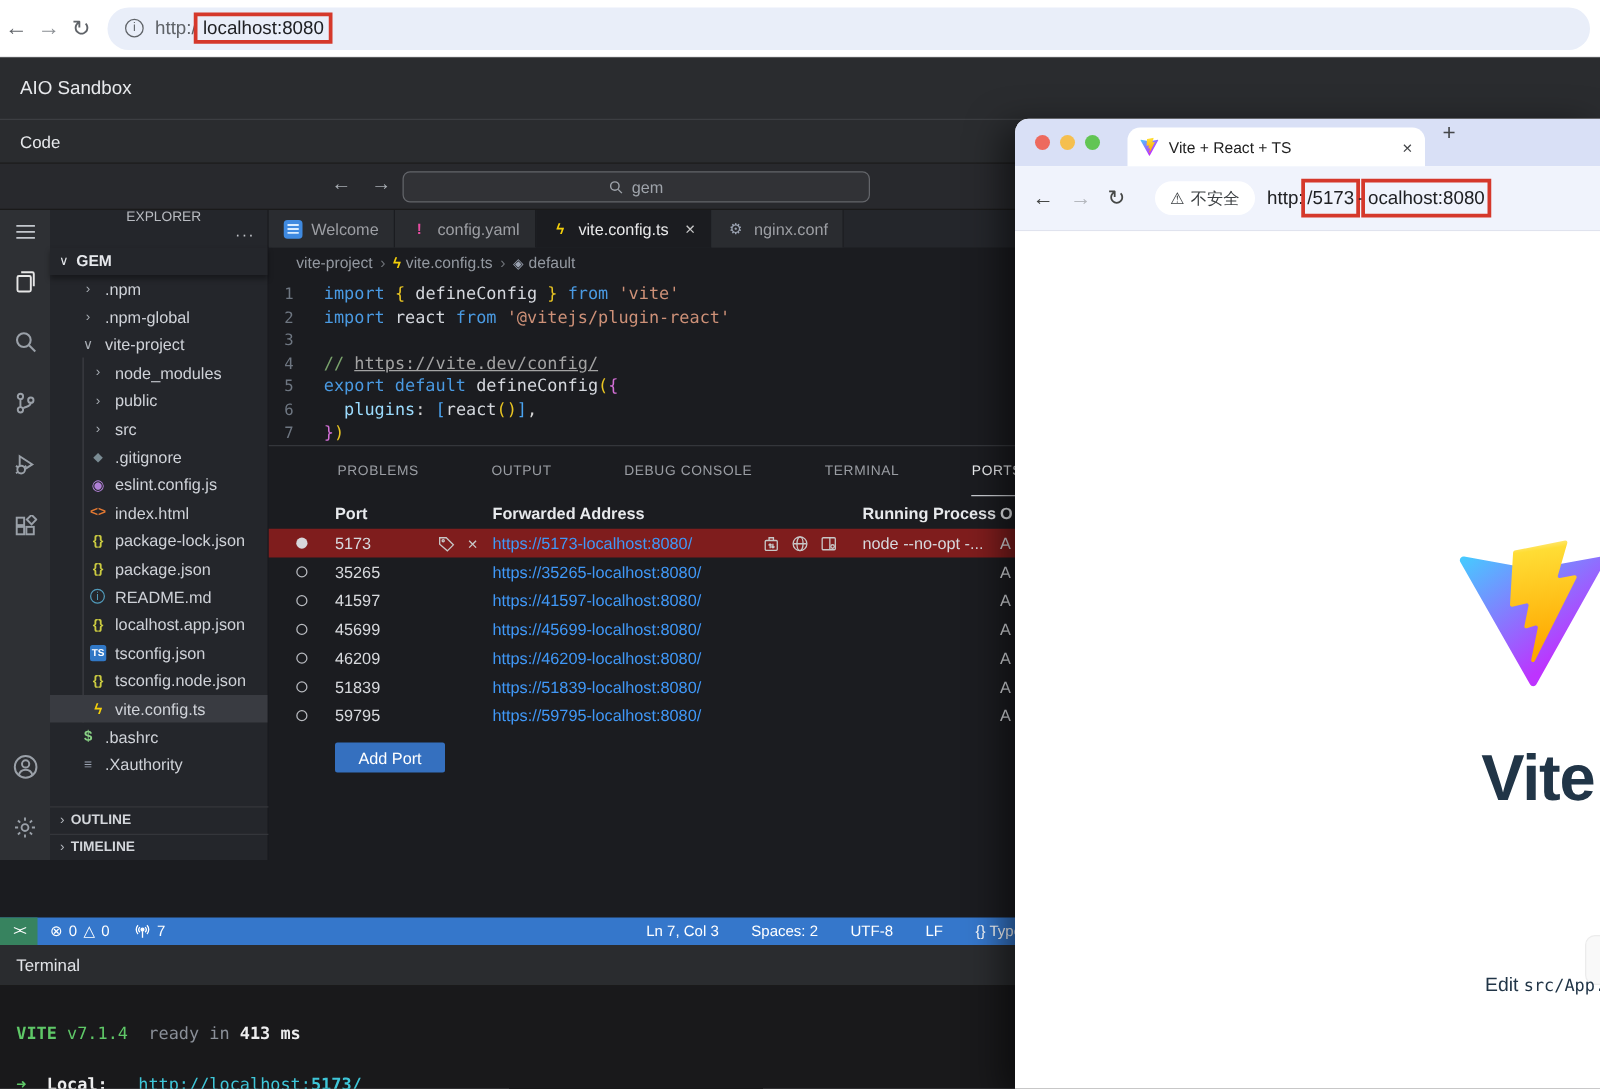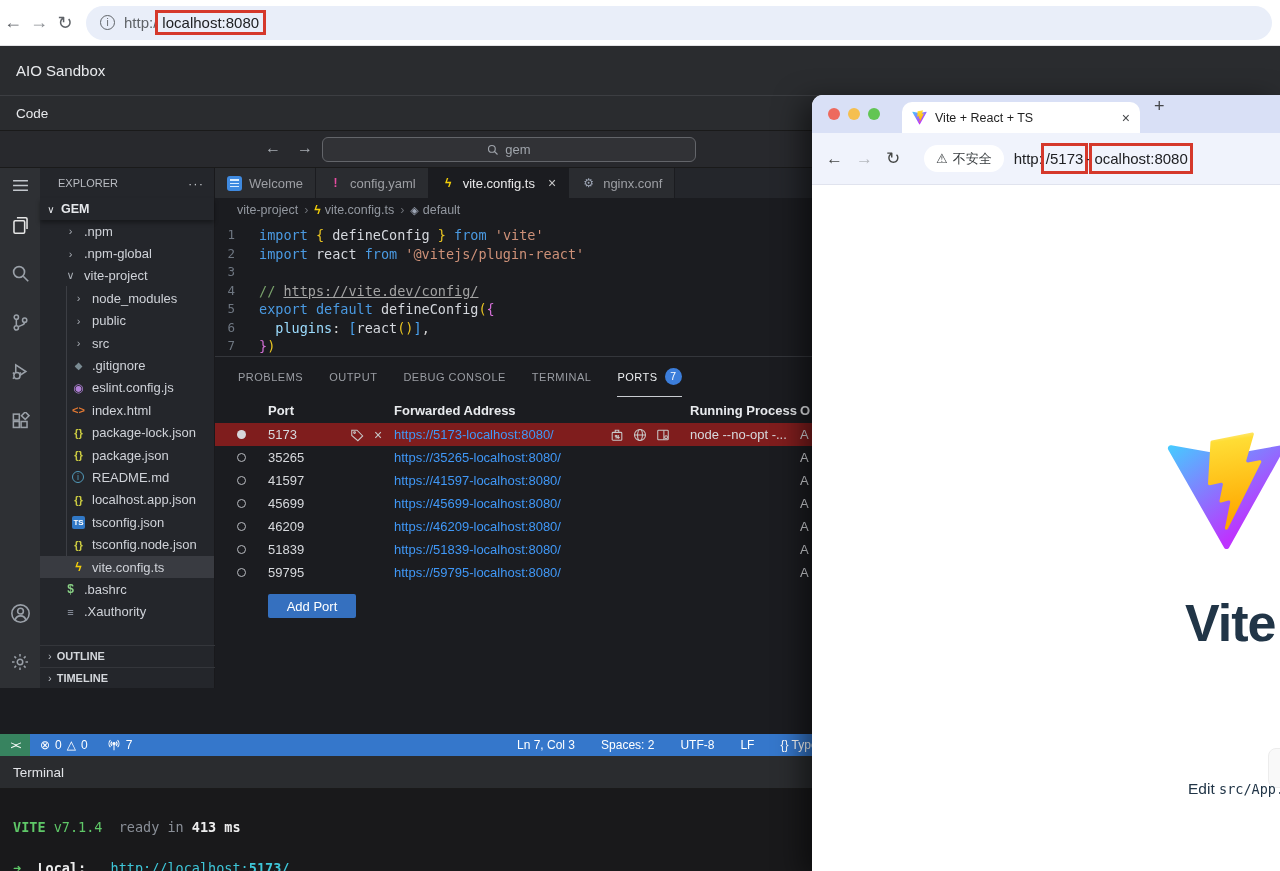--- a/index.html
+++ b/index.html
@@ -31,21 +31,21 @@
   .vsc-titlebar { position:relative; height:37px; background:#28292d; border-bottom:1px solid #1a1a1a; }
   .vsc-nav { position:absolute; left:265px; top:8px; color:#a8adb3; font-size:16px; display:flex; gap:16px; }
   .vsc-search { position:absolute; left:322px; top:6px; width:374px; height:25px; background:#313236;
                 border:1px solid #63656a; border-radius:6px; color:#9fa4ab; font-size:13px;
                 display:flex; align-items:center; justify-content:center; gap:6px; }
 
   .workbench { position:relative; height:520px; }
   .activitybar { position:absolute; left:0; top:0; width:40px; height:520px; background:#2e3034; }
   .act-ic { position:absolute; left:0; width:40px; height:34px; display:flex; align-items:center; justify-content:center; }
   .sidebar { position:absolute; left:40px; top:0; width:175px; height:520px; background:#24262b; border-right:1px solid #19191c; }
-  .sb-head { height:30px; display:flex; align-items:center; padding:0 10px 0 18px; color:#b9bcc2; font-size:11px; }
+  .sb-head { height:30px; display:flex; align-items:center; padding:0 10px 0 18px; color:#b9bcc2; font-size:11px;flex-direction:column; }
   .sb-head .dots { margin-left:auto; color:#c2c5ca; font-size:13px; letter-spacing:1px; }
   .sb-root { height:22px; display:flex; align-items:center; padding-left:4px; color:#e6e8ec;
              font-size:12.5px; font-weight:700; box-shadow:0 3px 4px rgba(0,0,0,.35); position:relative; z-index:2; }
   .sb-root .chv { width:14px; text-align:center; margin-right:3px; font-weight:400; font-size:10px; }
   .files { position:relative; z-index:1; }
   .file { height:22.4px; display:flex; align-items:center; color:#cfd2d8; font-size:13px; white-space:nowrap; }
   .file.ind1 { padding-left:22px; }
   .file.ind2 { padding-left:30px; }
   .file.selected { background:#393b41; }
   .fglyph { width:17px; flex:none; text-align:center; margin-right:5px; font-size:11px; color:#a8adb4; }
@@ -88,21 +88,21 @@
   .codeline { height:18.5px; line-height:18.5px; white-space:pre; display:flex; }
   .lnum { width:44px; text-align:right; color:#6e7681; flex:none; padding-right:24px; font-size:12.5px; }
   .tk-k { color:#4a9ae2; } .tk-v { color:#d5d8de; } .tk-s { color:#ce9178; }
   .tk-c { color:#7aa36c; } .tk-cu { color:#a3a3a3; text-decoration:underline; }
   .tk-b1 { color:#e8c422; } .tk-b2 { color:#d36fd6; } .tk-b3 { color:#4aa3f0; }
   .tk-p { color:#d4d4d4; } .tk-lb { color:#9cdcfe; }
 
   .panel { position:absolute; left:0; right:0; top:188px; bottom:0; border-top:1px solid #34363b; background:#1b1c20; }
   .ptabs { height:40px; display:flex; align-items:center; padding-left:23px; gap:26px; }
   .ptab { font-size:11px; letter-spacing:.5px; color:#9a9da3; display:flex; align-items:center; gap:7px;
-          height:40px; }
+          height:40px;margin-left:32px; }
   .ptab.active { color:#eceef0; border-bottom:1px solid #c9ccd1; }
   .ptab .badge { background:#3c7edb; color:#fff; border-radius:9px; min-width:17px; height:17px;
                  line-height:17px; text-align:center; font-size:10.5px; letter-spacing:0; }
   .ptab .badge:empty { display:none; }
   .ptable { font-size:13px; color:#d7d9dd; }
   .prow { display:flex; align-items:center; height:23px; }
   .prow.head { height:26px; font-weight:700; color:#e8eaed; }
   .prow.selected { background:#7f1d1d; }
   .pc1 { width:53px; flex:none; display:flex; justify-content:center; }
   .pc2 { width:82px; flex:none; }

